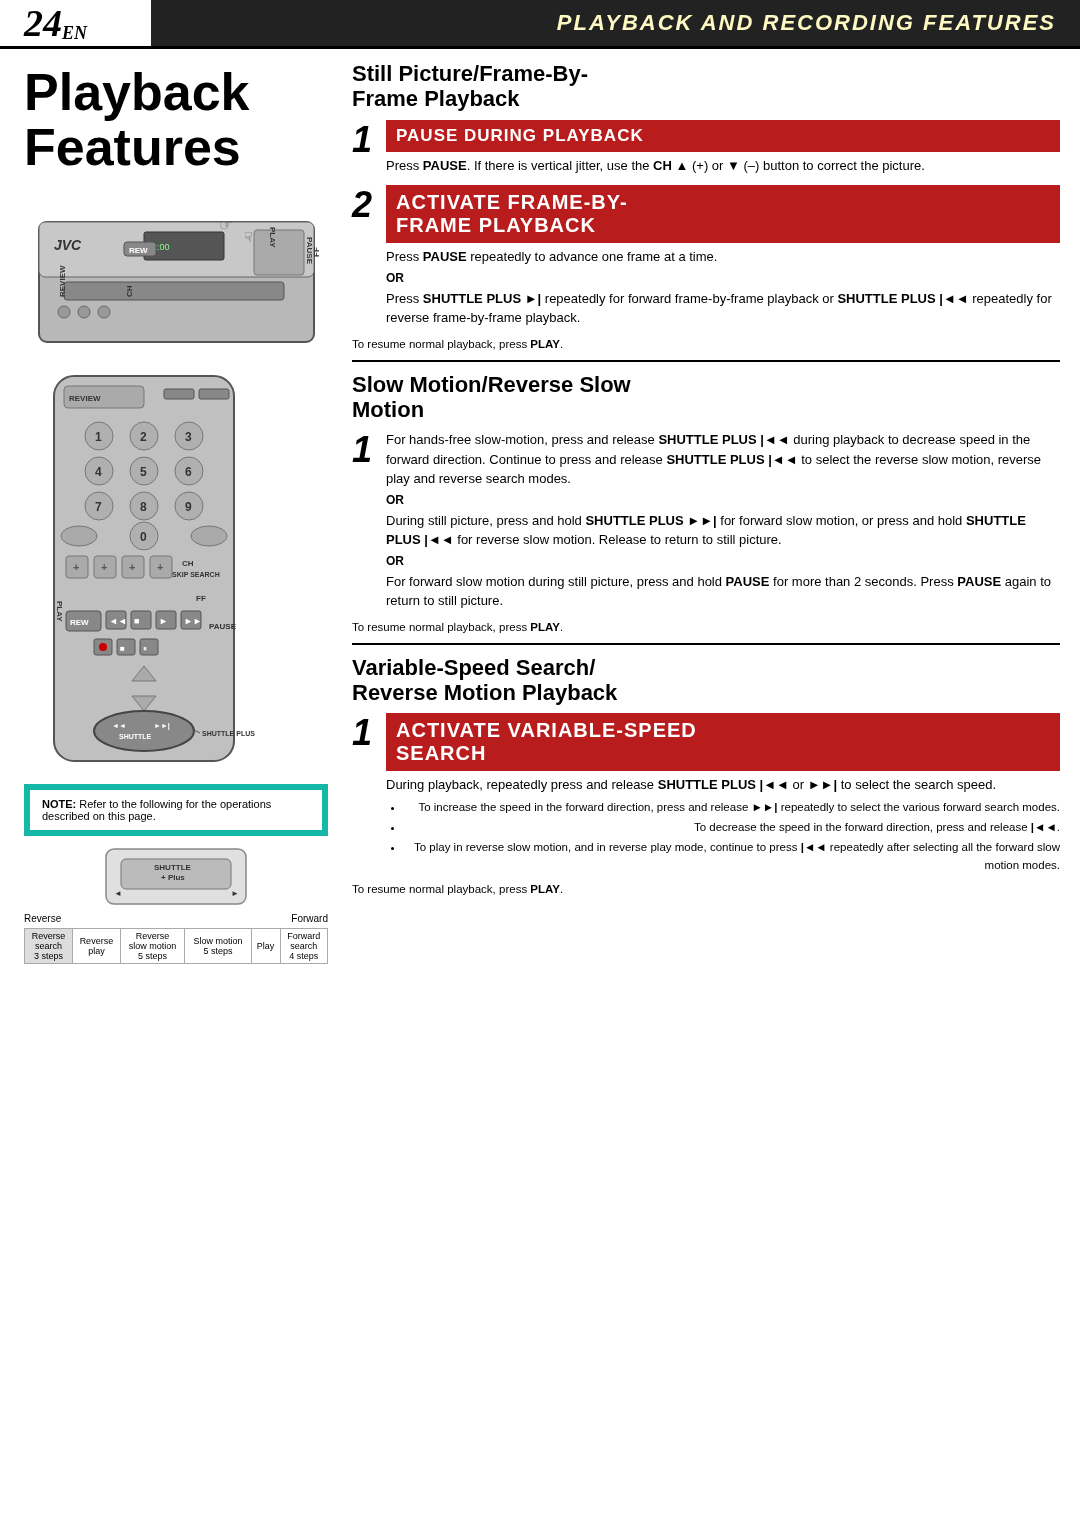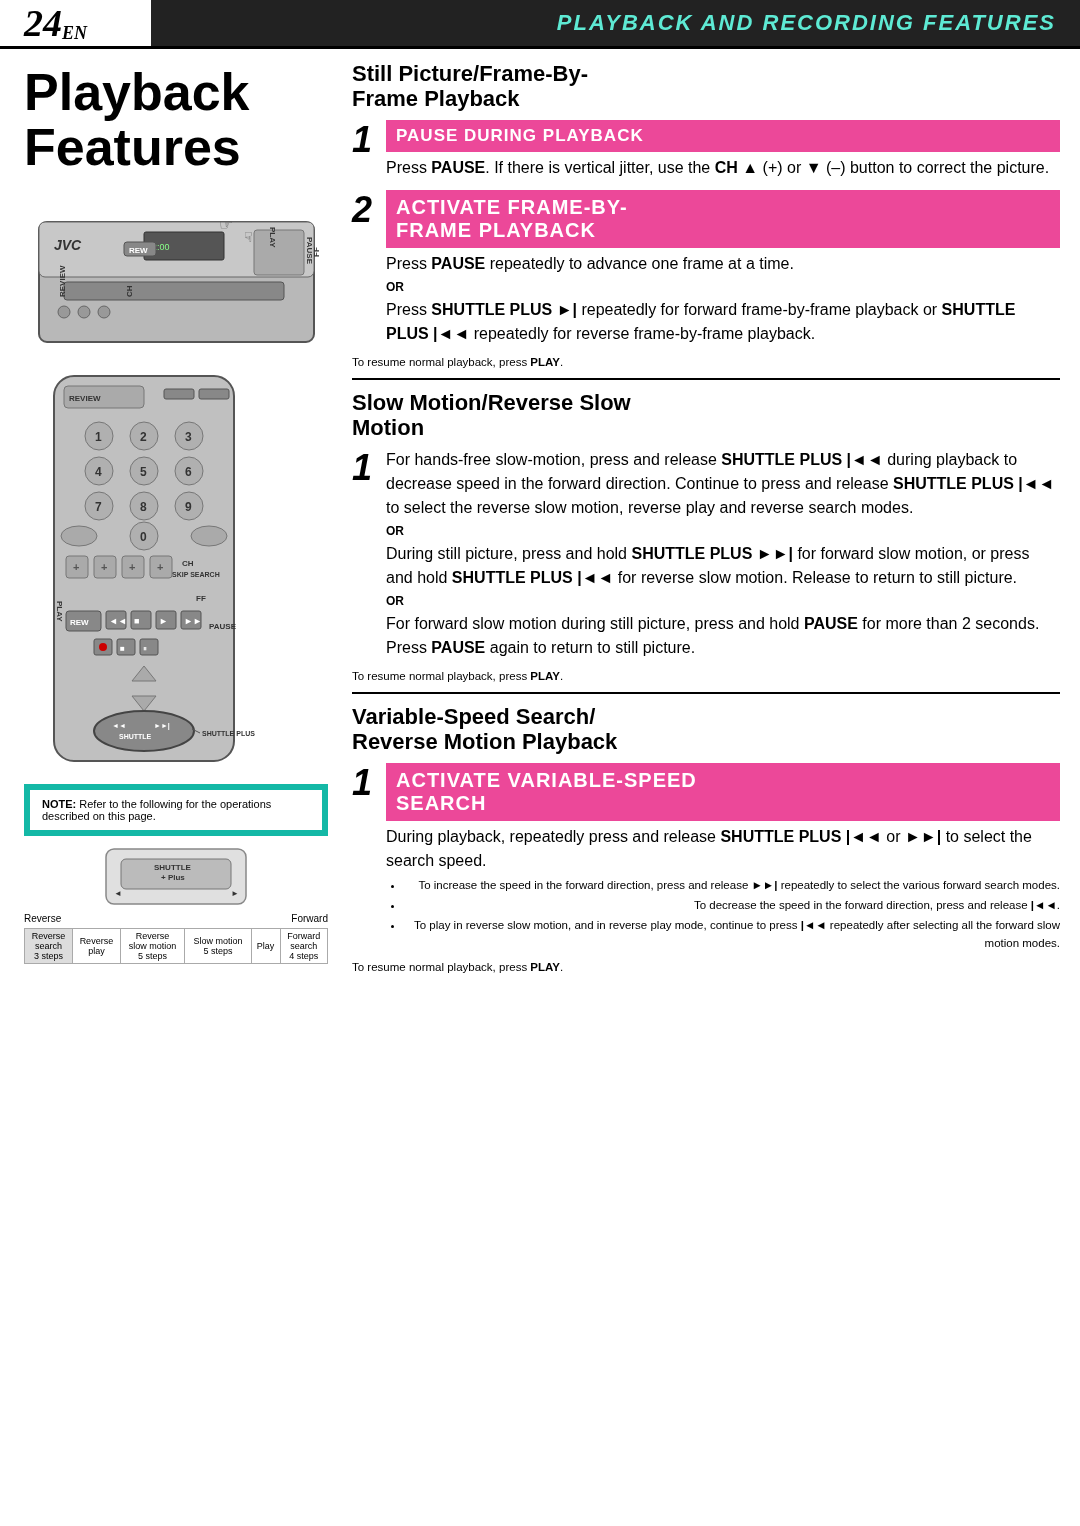--- a/index.html
+++ b/index.html
@@ -30,21 +30,21 @@
       display: flex;
       align-items: flex-end;
     }
     .header-page-en {
       font-size: 18px;
       font-style: italic;
       vertical-align: super;
     }
     .header-title {
       background: #222;
-      color: #5eead4;
+      color: #fef9c3;
       font-size: 22px;
       font-weight: bold;
       font-style: italic;
       letter-spacing: 2px;
       padding: 8px 24px;
       flex: 1;
       display: flex;
       align-items: center;
       justify-content: flex-end;
     }
@@ -129,36 +129,36 @@
       line-height: 1;
       padding-top: 2px;
       font-style: italic;
     }
     .step-content {
       flex: 1;
     }
 
     
     .step-header {
-      background: #ec4899;
+      background: #b91c1c;
       color: #fff;
       padding: 6px 10px;
       margin-bottom: 4px;
     }
     .step-header h3 {
       font-size: 17px;
       font-weight: bold;
       letter-spacing: 1px;
       text-transform: uppercase;
     }
     .step-header h3.large {
       font-size: 20px;
     }
     .step-text {
-      font-size: 16px;
+      font-size: 13px;
       line-height: 1.5;
       margin-bottom: 4px;
     }
     .step-text strong {
       font-weight: bold;
     }
     .or-divider {
       font-weight: bold;
       font-size: 12px;
       margin: 4px 0;

